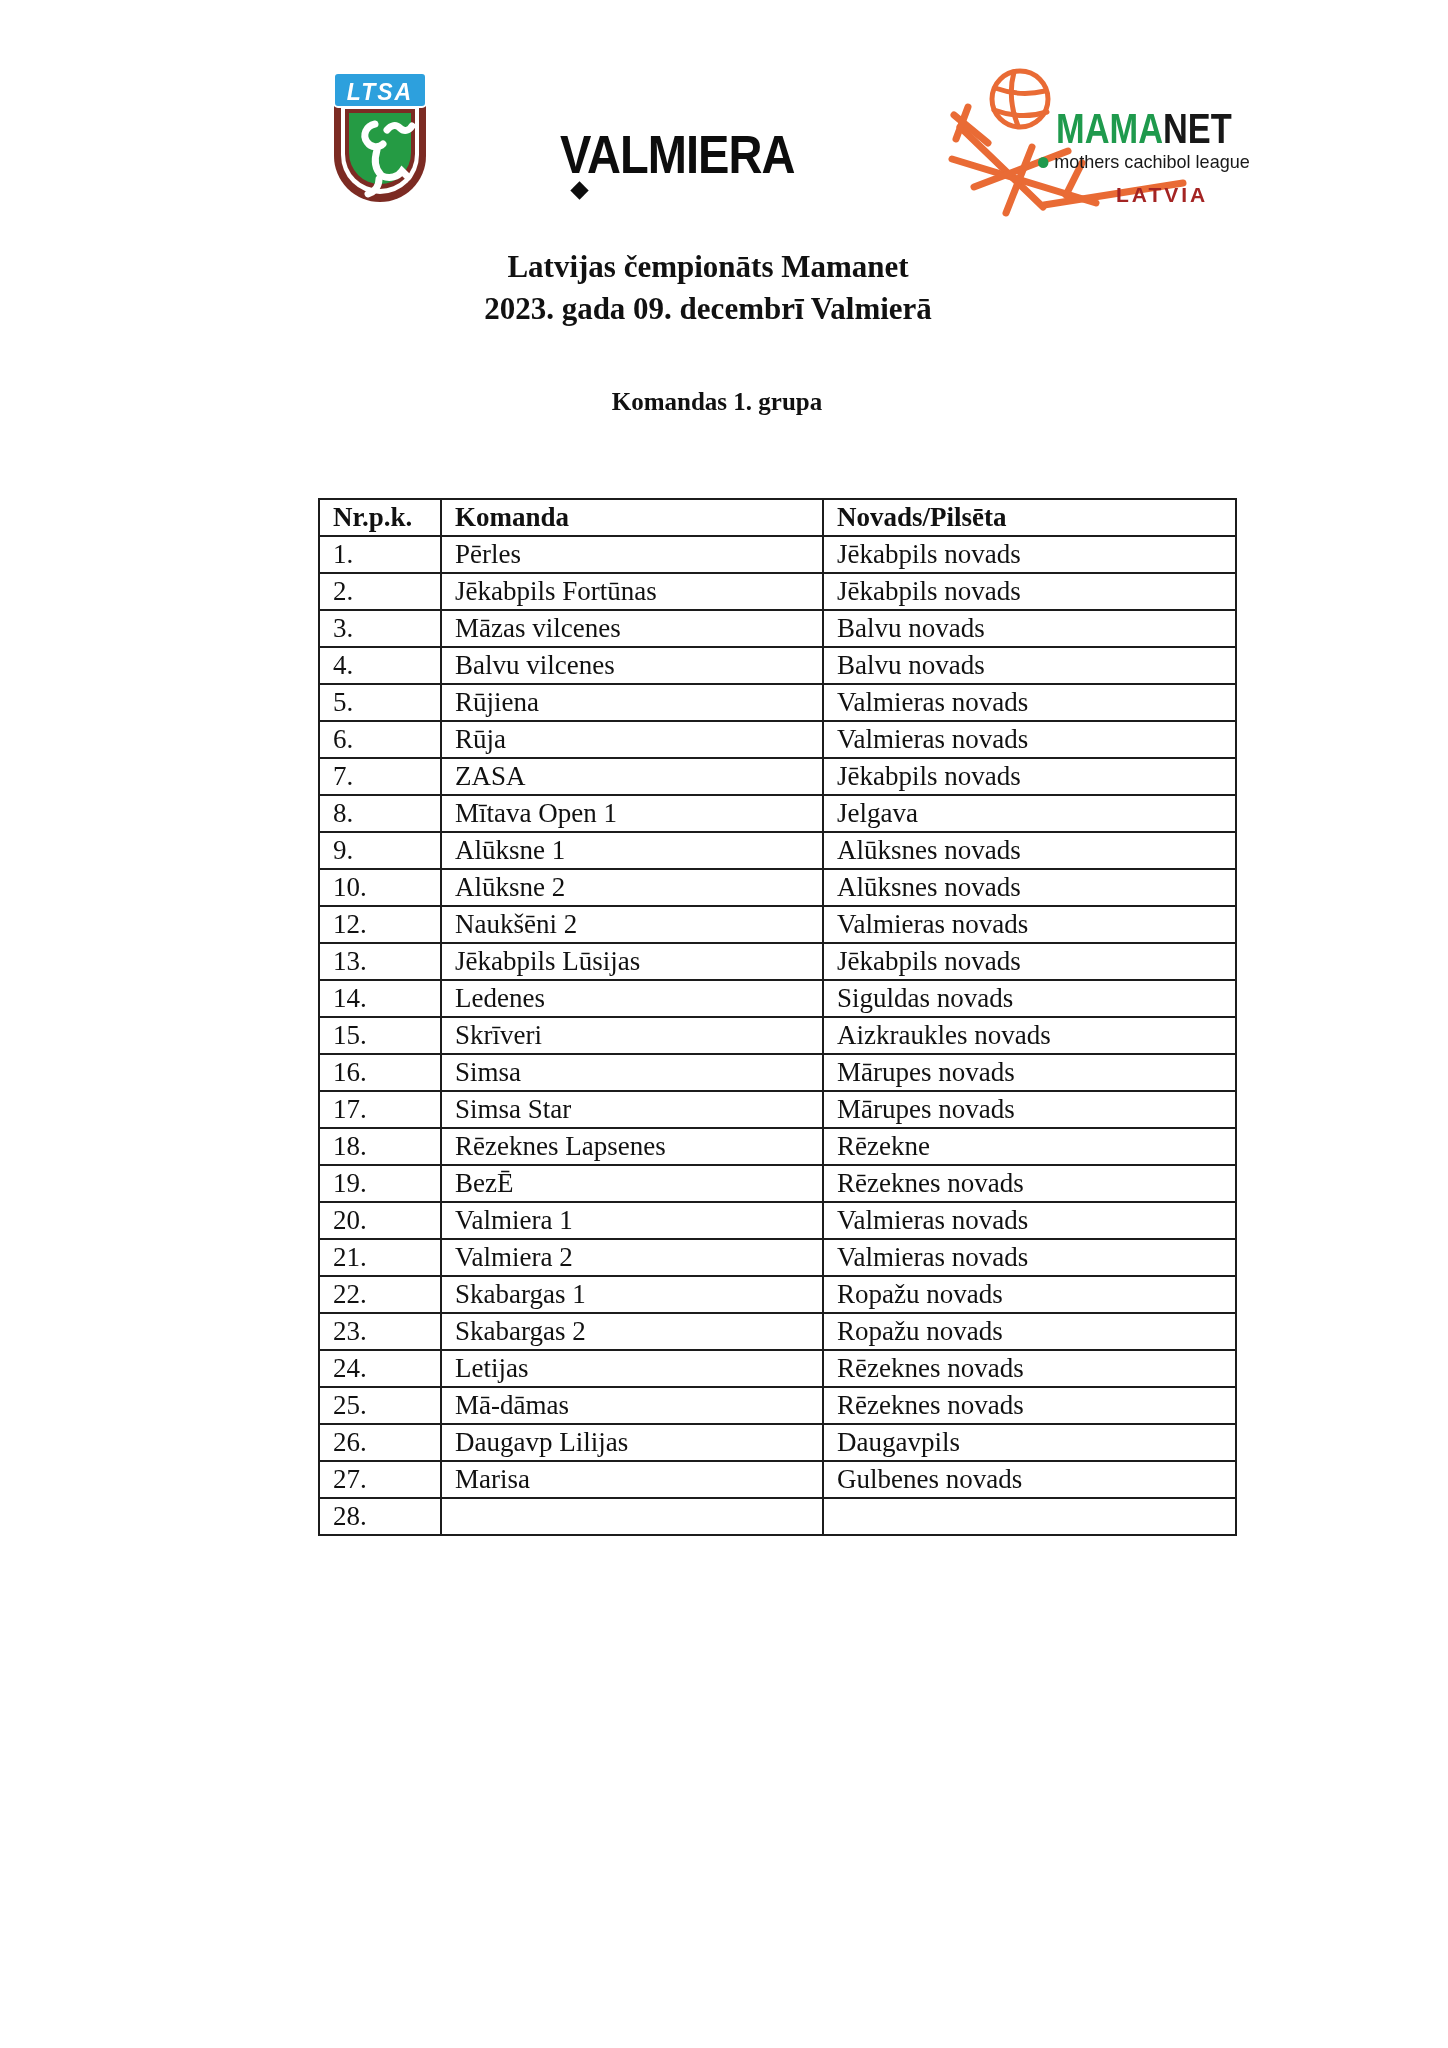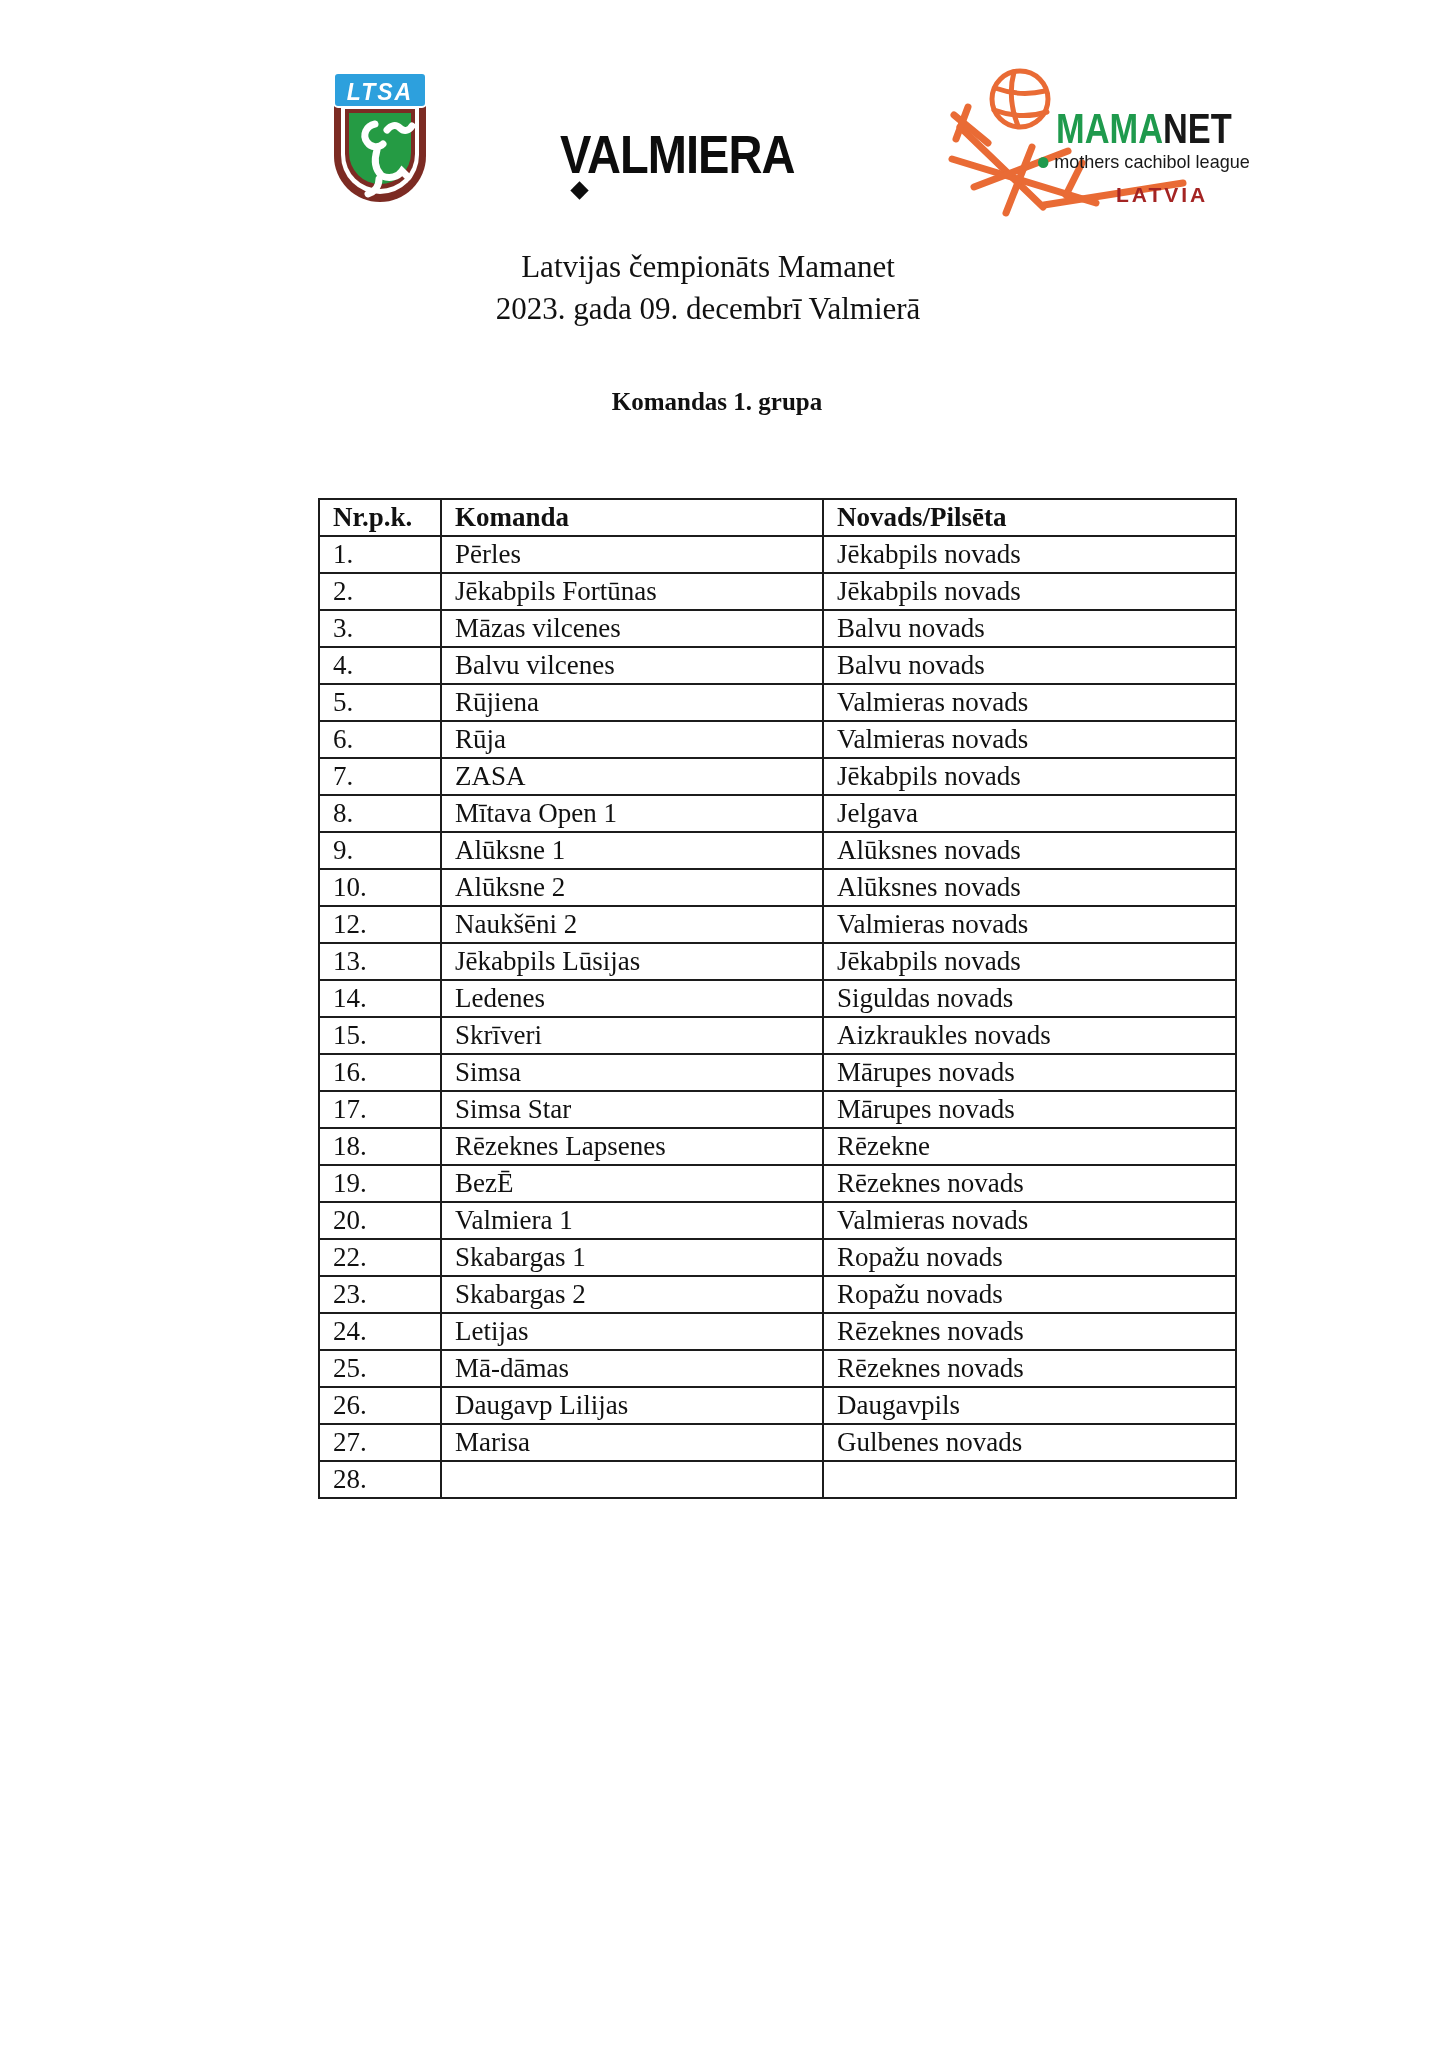--- a/index.html
+++ b/index.html
@@ -121,21 +121,21 @@
     color: var(--mamanet-red);
     white-space: nowrap;
   }
 
   
   .doc-title {
     position: absolute;
     left: 0; top: 246px;
     width: 1416px;
     text-align: center;
-    font-weight: normal;
+    font-weight: bold;
     font-size: 31px;
     line-height: 42px;
   }
   .section-title {
     position: absolute;
     left: 9px; top: 388px;
     width: 1416px;
     text-align: center;
     font-weight: bold;
     font-size: 25px;
@@ -335,20 +335,25 @@
       <td>19.</td>
       <td>BezĒ</td>
       <td>Rēzeknes novads</td>
     </tr>
         <tr>
       <td>20.</td>
       <td>Valmiera 1</td>
       <td>Valmieras novads</td>
     </tr>
         <tr>
+      <td>21.</td>
+      <td>Valmiera 2</td>
+      <td>Valmieras novads</td>
+    </tr>
+        <tr>
       <td>22.</td>
       <td>Skabargas 1</td>
       <td>Ropažu novads</td>
     </tr>
         <tr>
       <td>23.</td>
       <td>Skabargas 2</td>
       <td>Ropažu novads</td>
     </tr>
         <tr>

